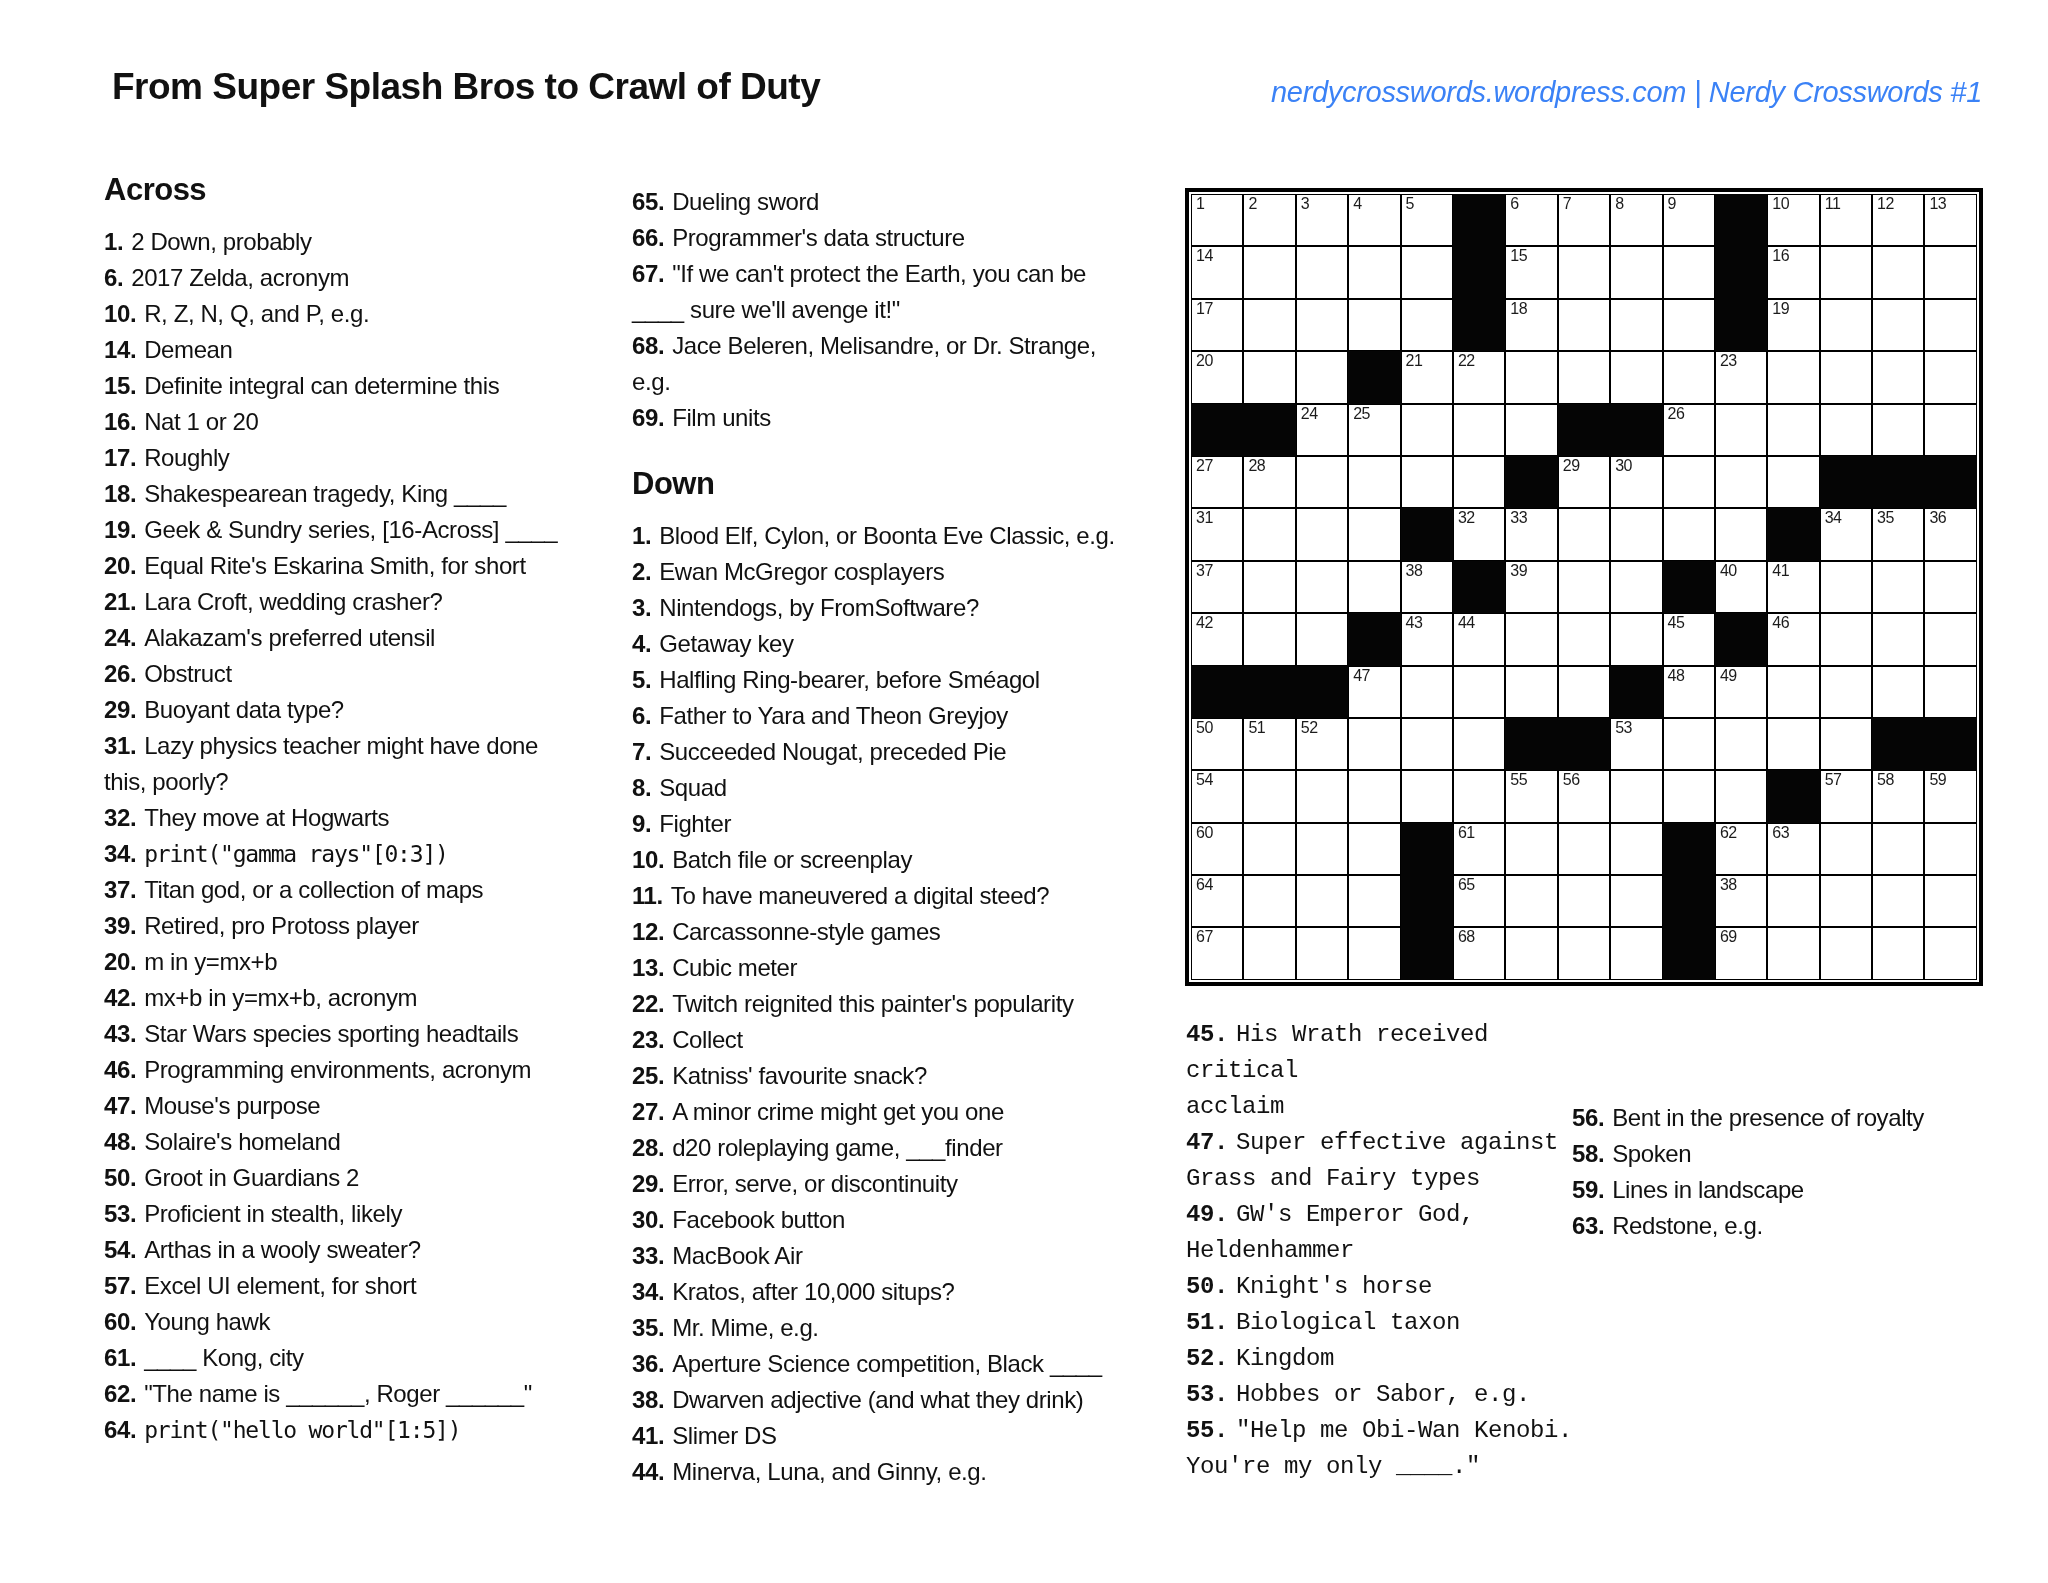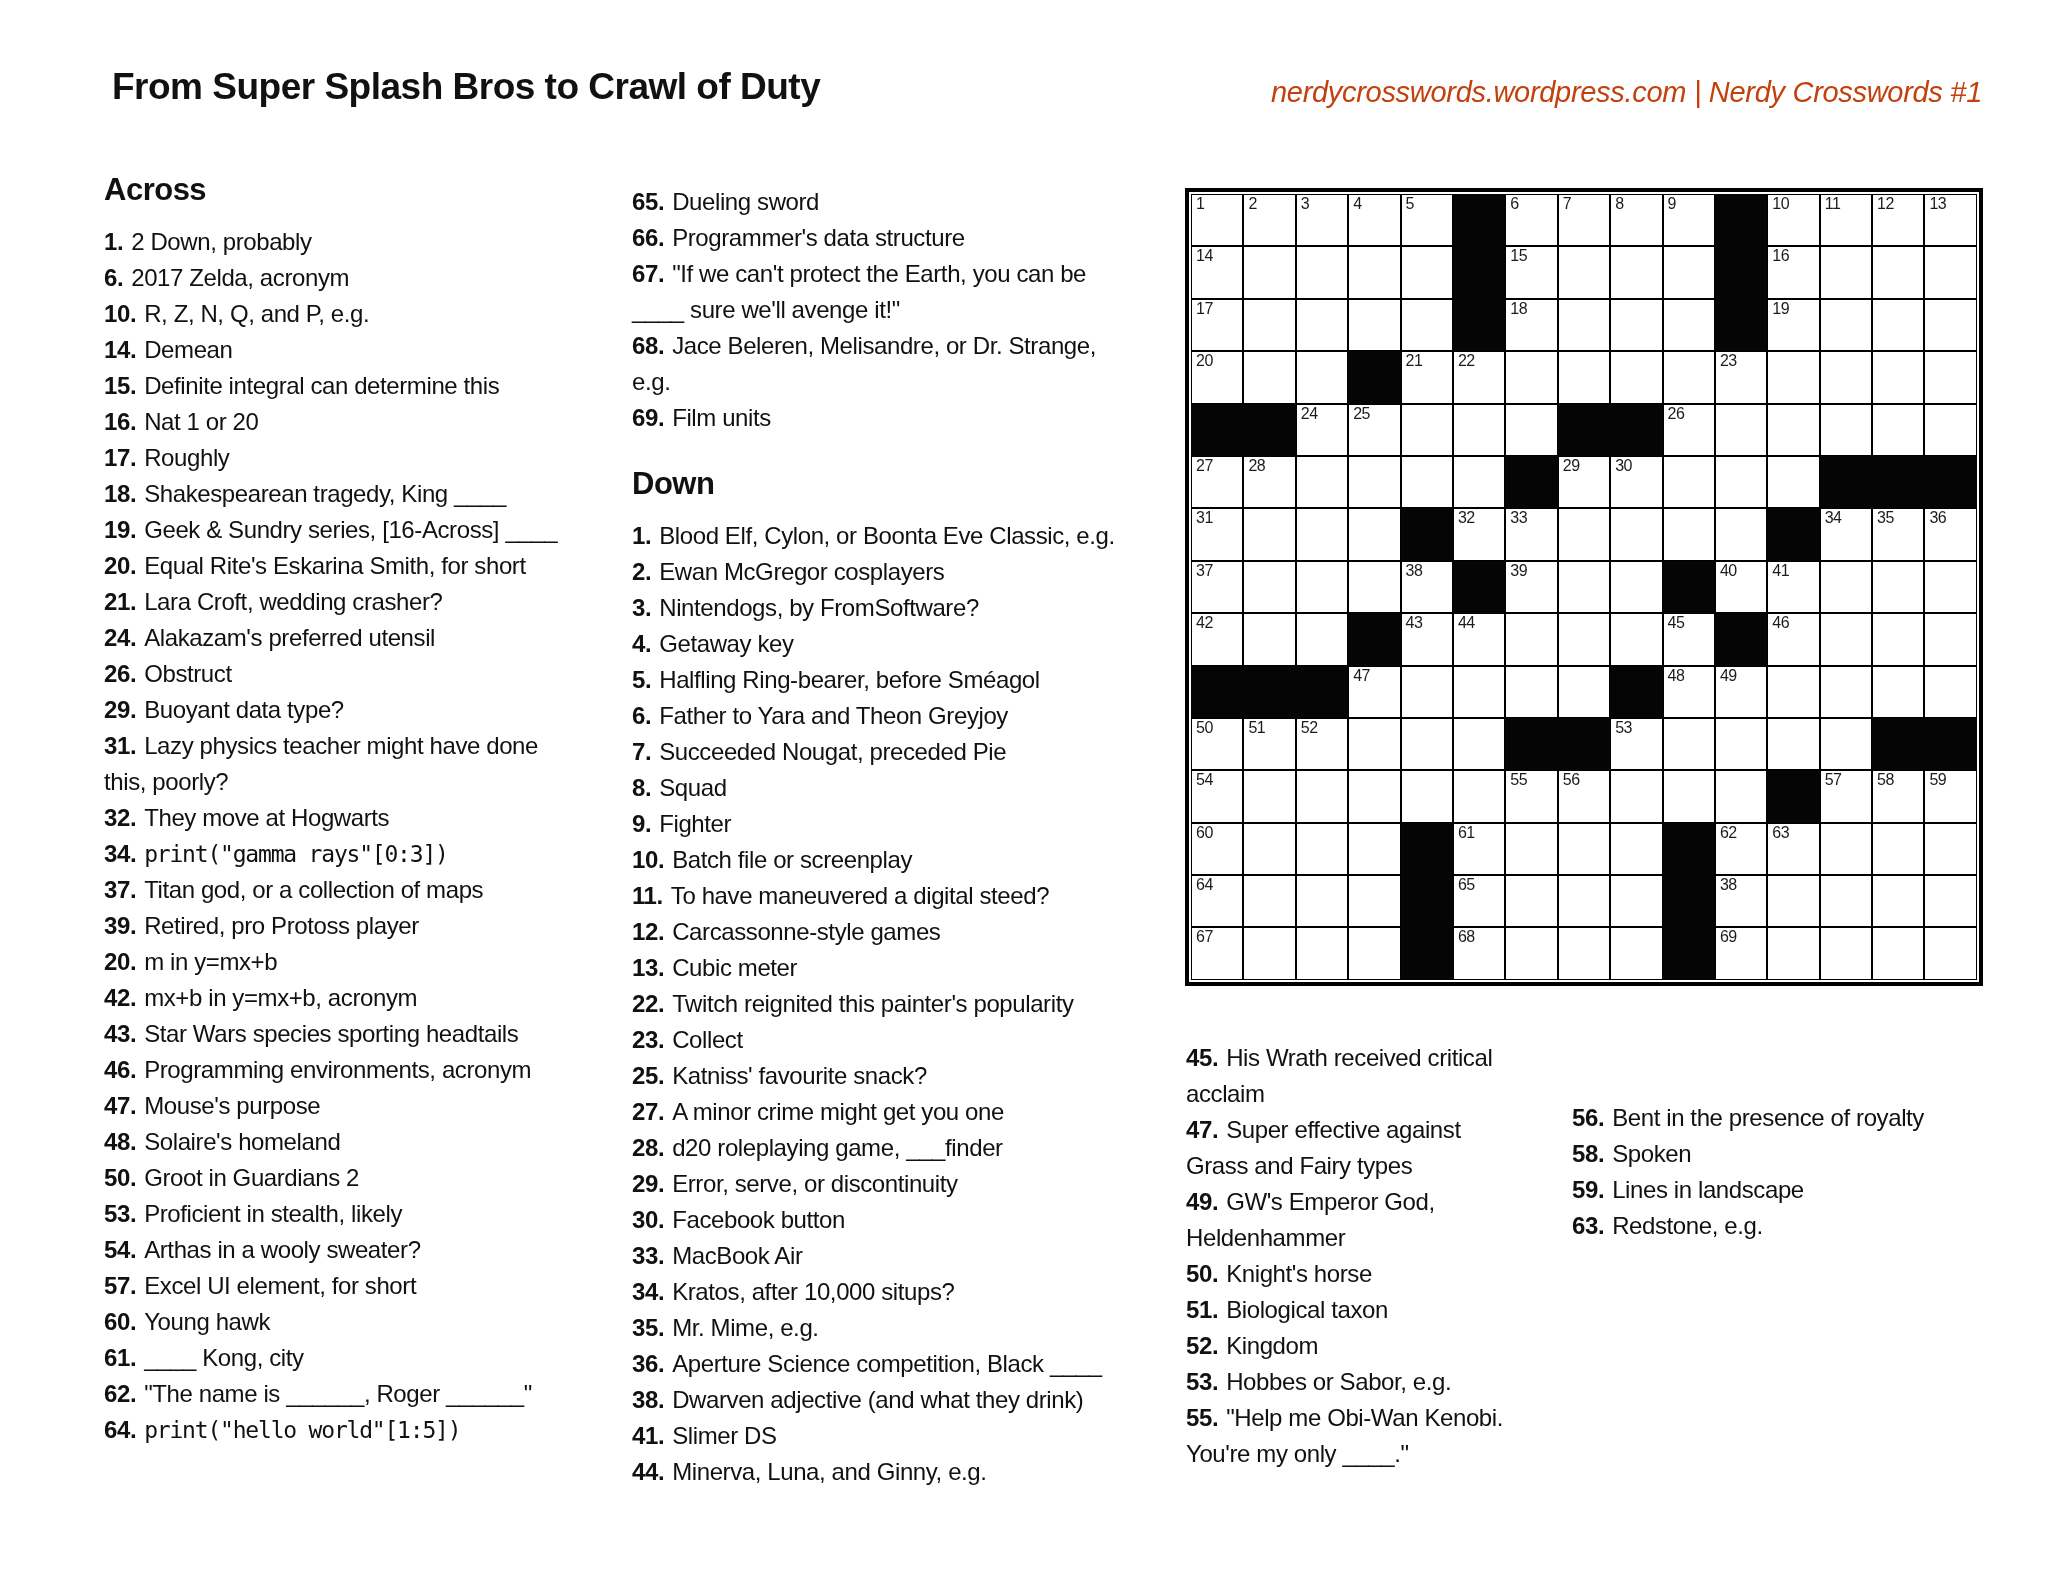--- a/index.html
+++ b/index.html
@@ -1,23 +1,23 @@
 <!DOCTYPE html>
 <html><head>
 <meta charset="utf-8">
 <style>
   html,body{margin:0;padding:0;background:#e8e8e8;}
   .page{position:relative;width:2048px;height:1583px;background:#ffffff;
         font-family:"Liberation Sans",sans-serif;color:#111;overflow:hidden;}
   .title{position:absolute;left:112px;top:66px;font-size:37px;font-weight:700;letter-spacing:-0.5px;}
-  .site{position:absolute;right:66px;top:76px;font-size:29px;font-style:italic;letter-spacing:-0.3px;color:#c2410c;}
+  .site{position:absolute;right:66px;top:76px;font-size:29px;font-style:italic;letter-spacing:-0.3px;color:#3b82f6;}
   .col{position:absolute;font-size:24px;letter-spacing:-0.4px;line-height:36px;}
   .col1{left:104px;top:172px;width:500px;}
   .col2{left:632px;top:184px;width:552px;}
-  .col3{left:1186px;top:1040px;width:392px;}
+  .col3{left:1186px;top:1017px;width:392px;font-family:Liberation Mono, monospace;}
   .col4{left:1572px;top:1100px;width:450px;}
   .col h2{font-size:31px;margin:0 0 16px 0;letter-spacing:-0.5px;}
   .down-h{margin:30px 0 16px 0 !important;}
   .col ul{list-style:none;margin:0;padding:0;}
   .cnum{font-weight:700;margin-right:8px;}
   .ctext{white-space:pre-wrap;}
   .mono{font-family:"DejaVu Sans Mono","Liberation Mono",monospace;font-size:23px;letter-spacing:-1.2px;}
   .grid{position:absolute;left:1185px;top:188px;border:4px solid #000;background:#fff;padding:2px;
         display:grid;grid-template-columns:repeat(15,52.4px);grid-auto-rows:52.4px;}
   .cell{position:relative;background:#fff;border:1px solid #000;box-sizing:border-box;}

